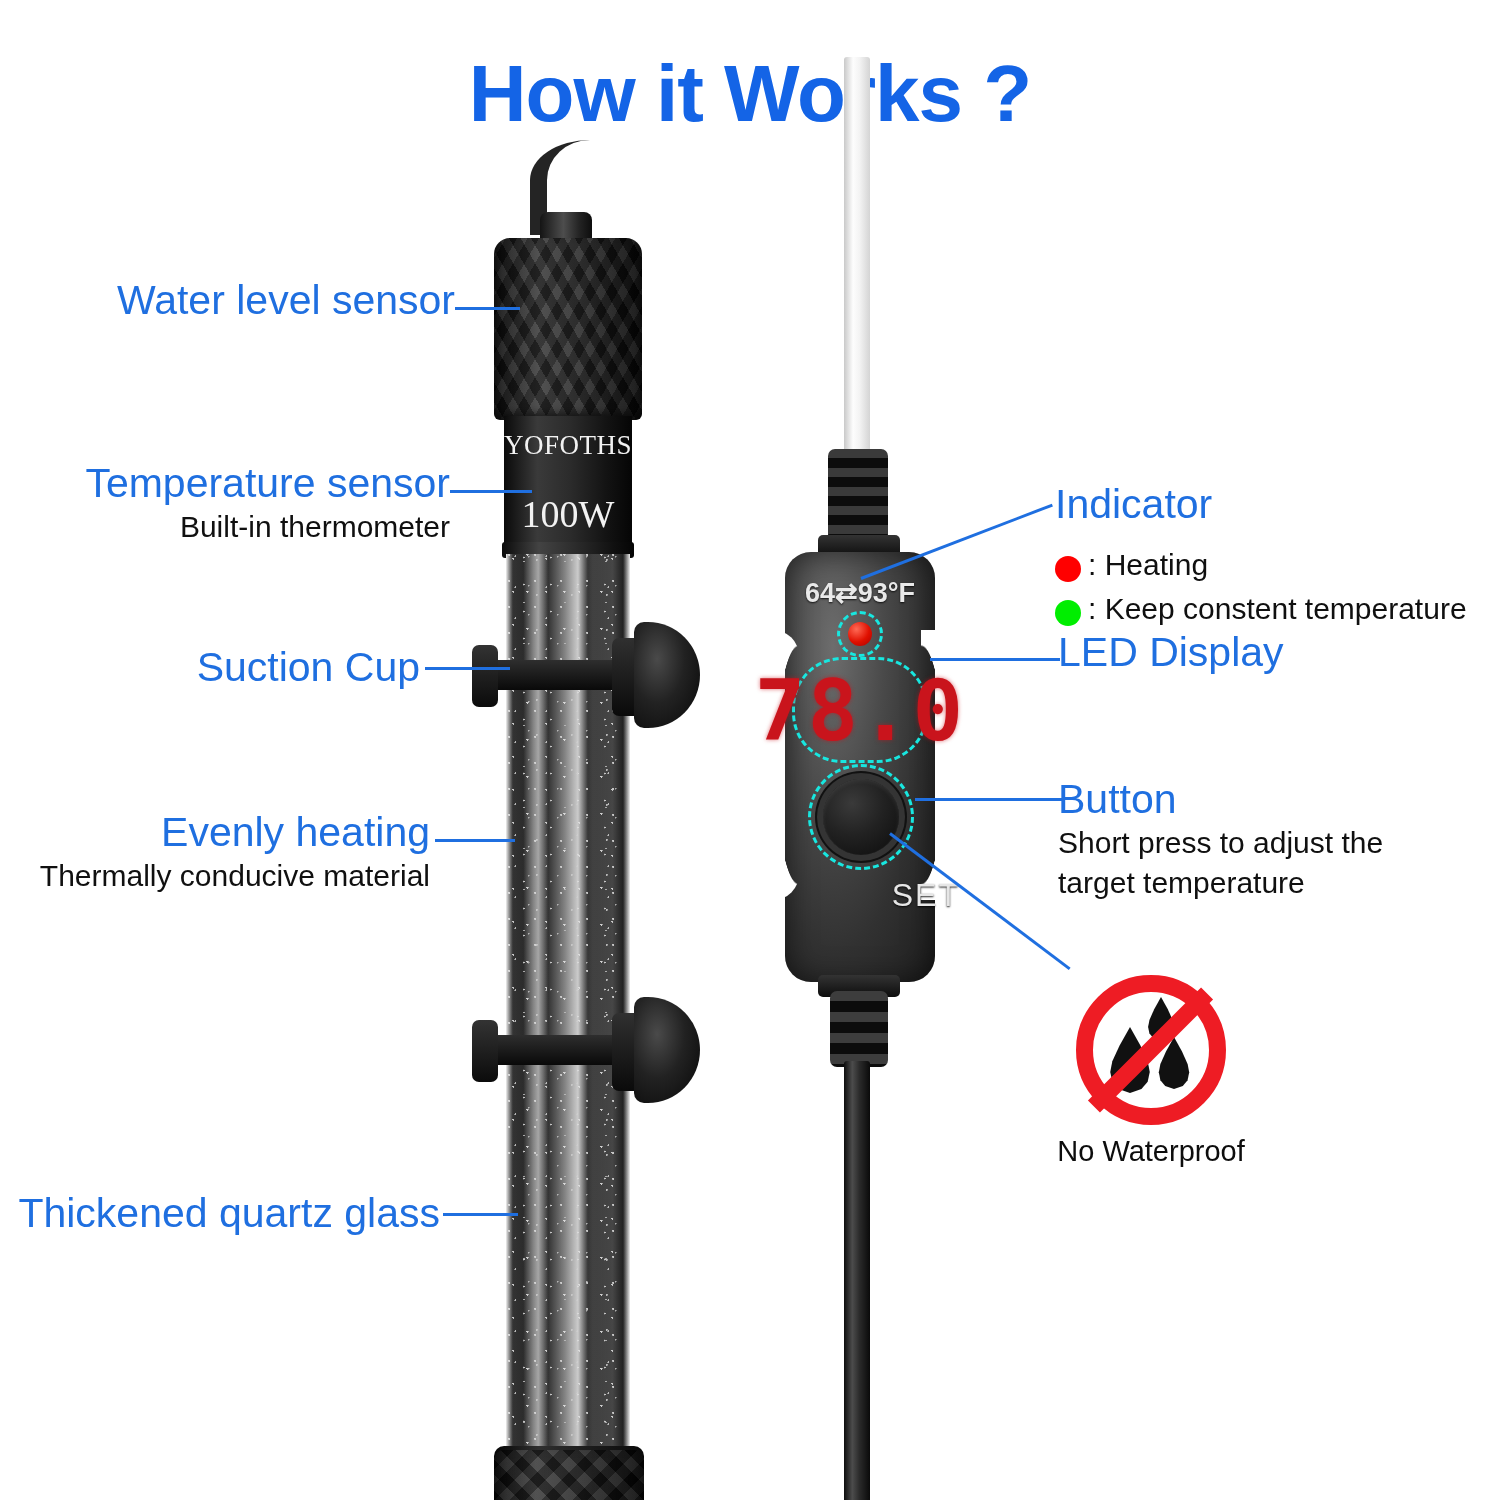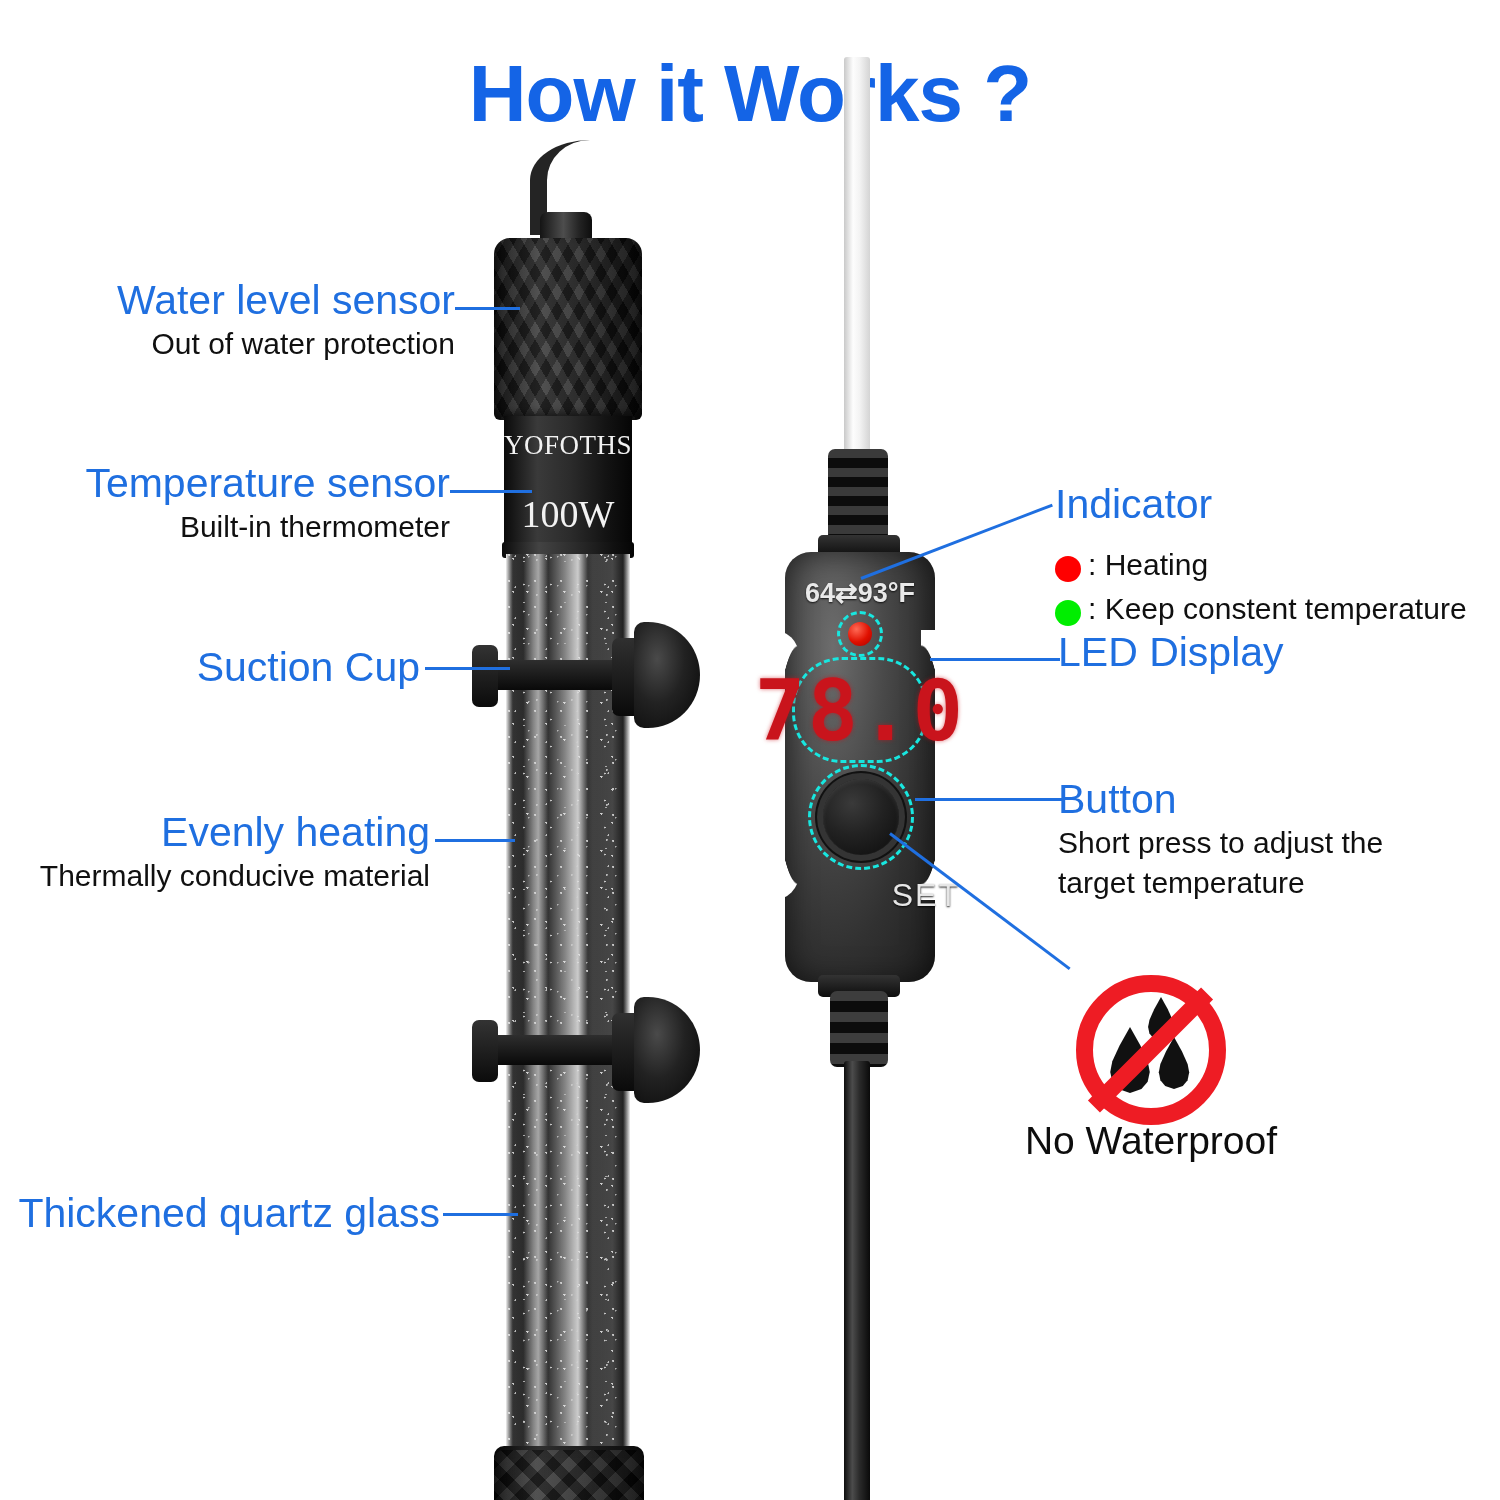--- a/index.html
+++ b/index.html
@@ -285,22 +285,22 @@
   .nw-slash{
     position:absolute;left:66px;top:-5px;width:17px;height:160px;background:#ee1c24;
     transform:rotate(45deg);transform-origin:50% 50%;
   }
   .dropshape{
     position:absolute;
     background:#111;
     clip-path:polygon(50% 0%, 70% 28%, 84% 52%, 88% 68%, 84% 83%, 72% 94%, 50% 100%, 28% 94%, 16% 83%, 12% 68%, 16% 52%, 30% 28%);
   }
   .nw-label{
-    position:absolute;left:-60px;top:144px;width:270px;text-align:center;
-    font-size:39px;color:#0d0d0d;white-space:nowrap;
+    position:absolute;left:-60px;top:160px;width:270px;text-align:center;
+    font-size:29px;color:#0d0d0d;white-space:nowrap;
     font-family:"Liberation Sans", sans-serif;
   }
 </style>
 </head>
 <body>
 
 <div class="stage">
 
   <div class="title">How it Works ?</div>
 
@@ -360,21 +360,20 @@
     <div class="c-btn"></div>
     <div class="c-set">SET</div>
 
     <div class="c-collar-bot"></div>
     <div class="c-strain-bot"></div>
     <div class="c-cord-bot"></div>
   </div>
 
   <div class="lbl right-al" style="left:30px;top:276px;width:425px;">
     <div class="hd">Water level sensor</div>
-    <div class="sub">Out of water protection</div>
   </div>
   <div class="leader" style="left:455px;top:307px;width:65px;"></div>
 
   <div class="lbl right-al" style="left:10px;top:459px;width:440px;">
     <div class="hd">Temperature sensor</div>
     <div class="sub">Built-in thermometer</div>
   </div>
   <div class="leader" style="left:450px;top:490px;width:82px;"></div>
 
   <div class="lbl right-al" style="left:120px;top:643px;width:300px;">

